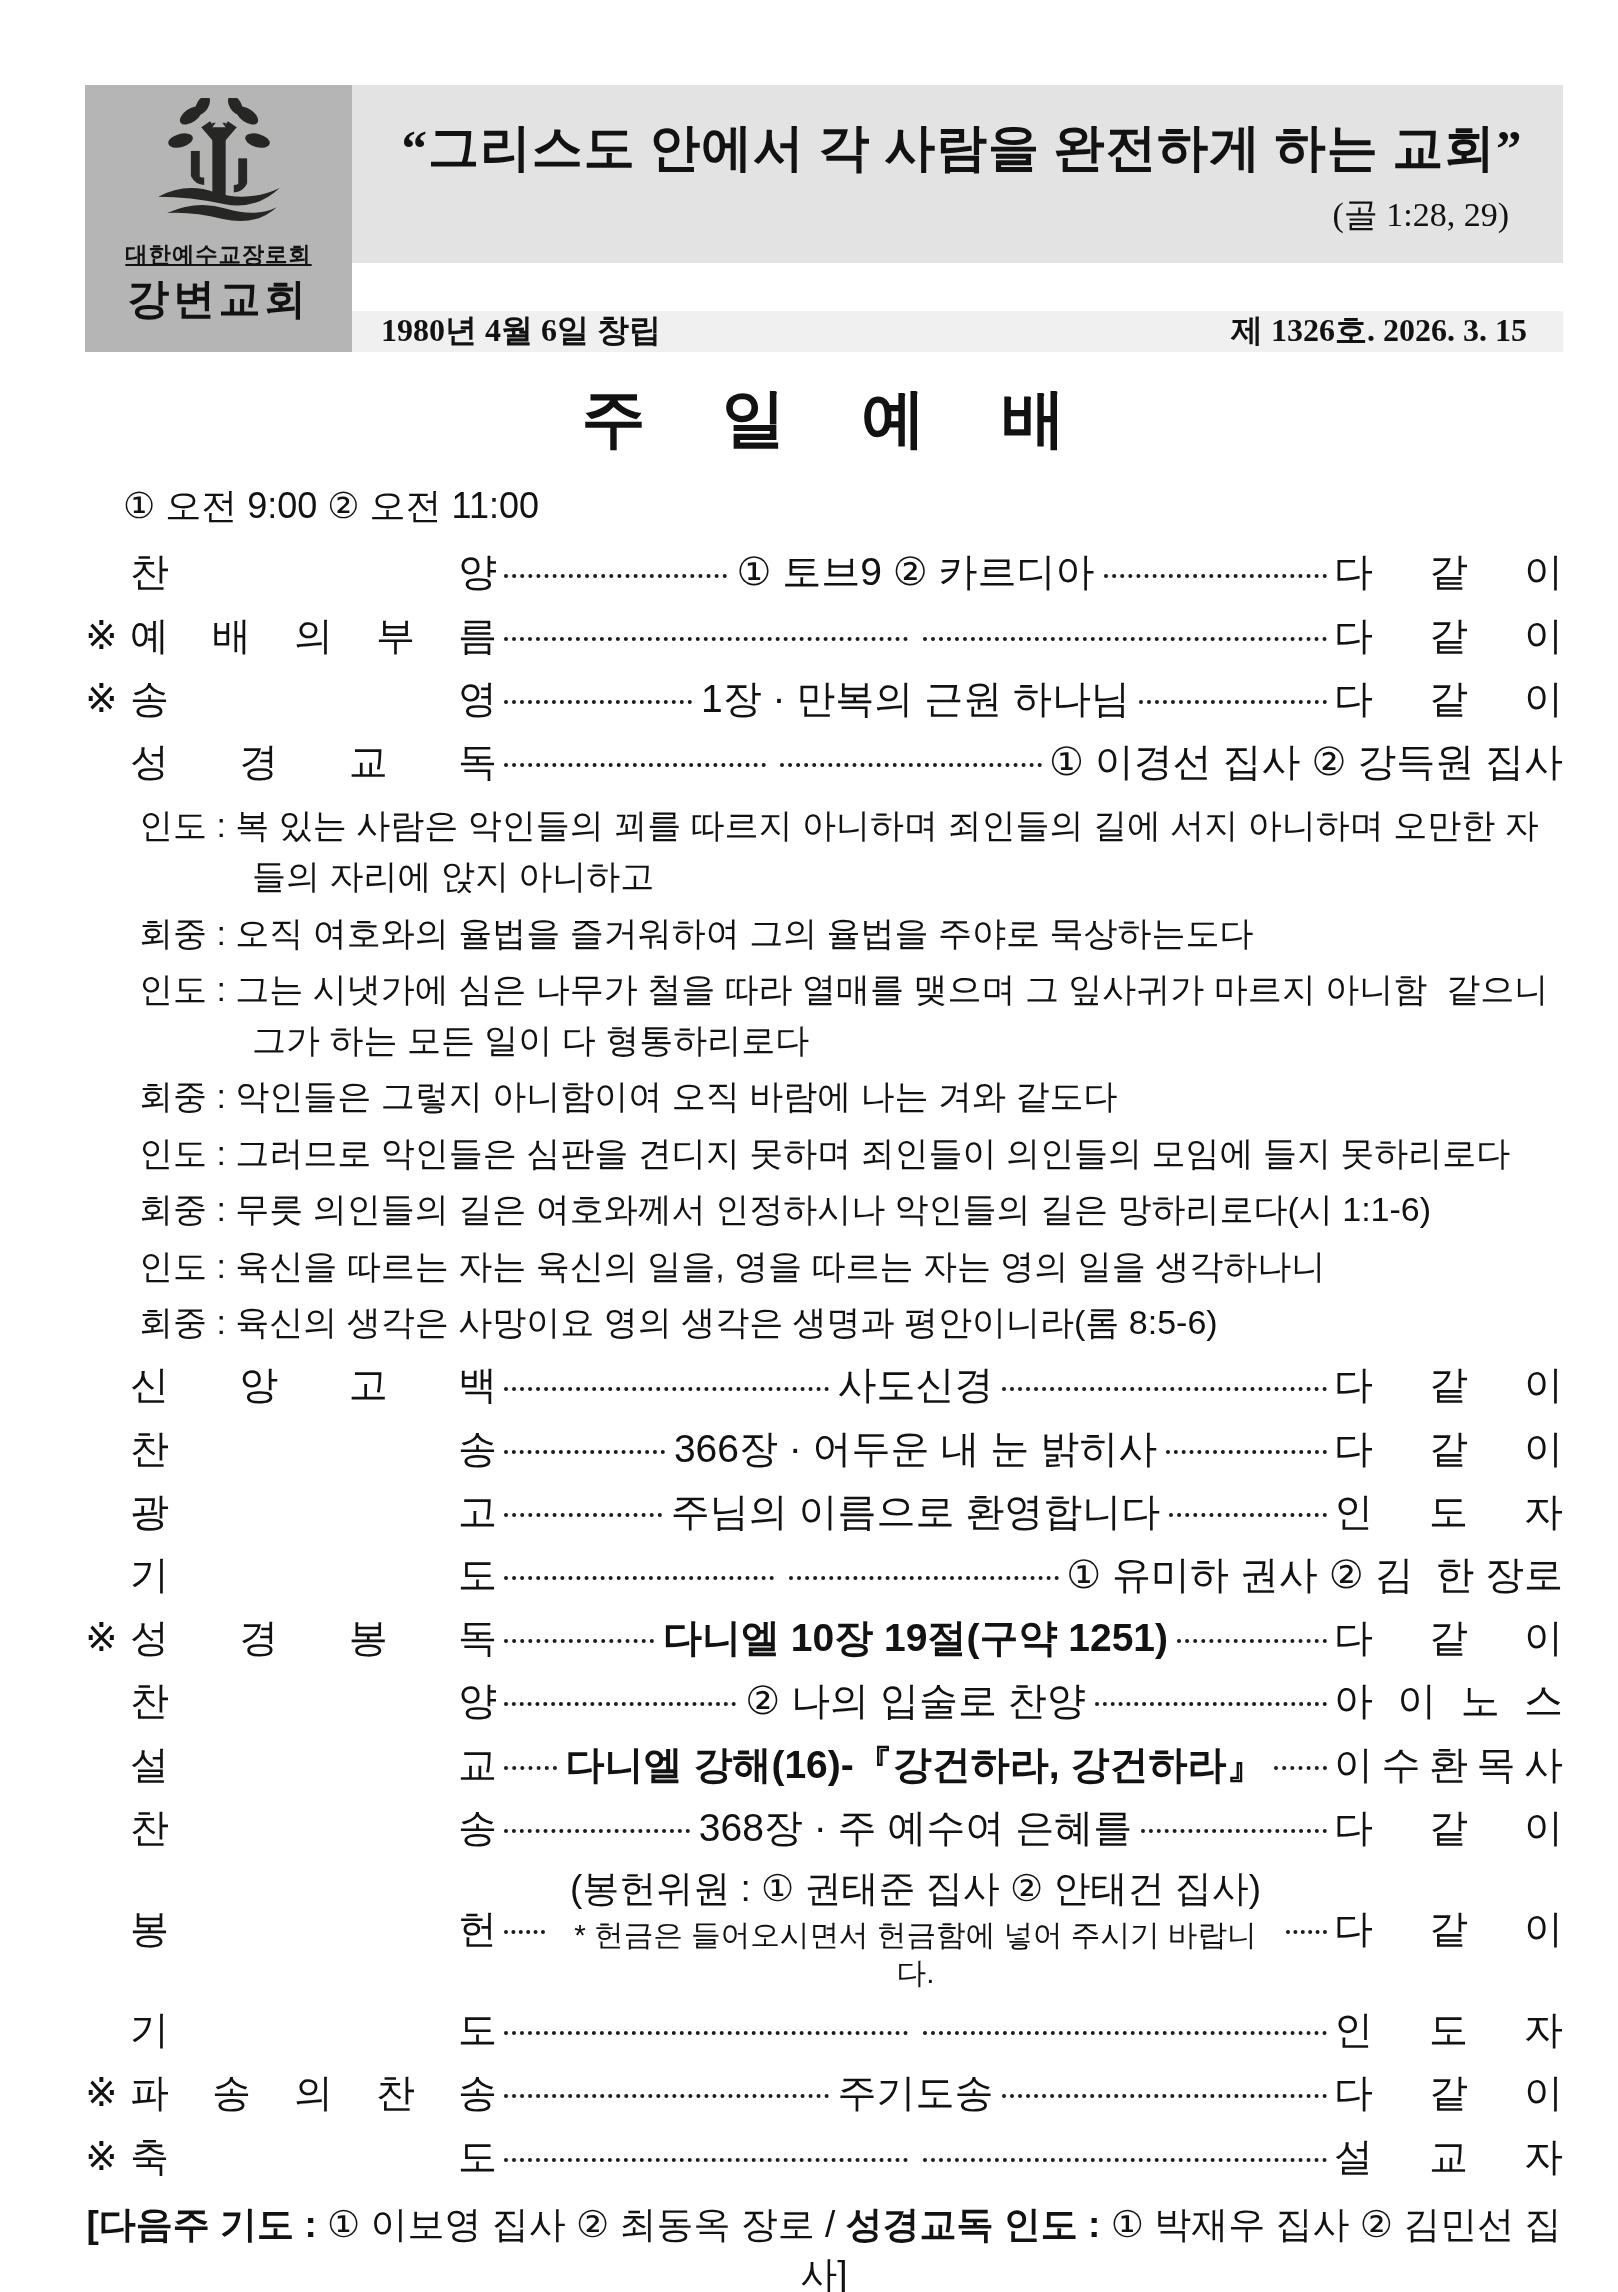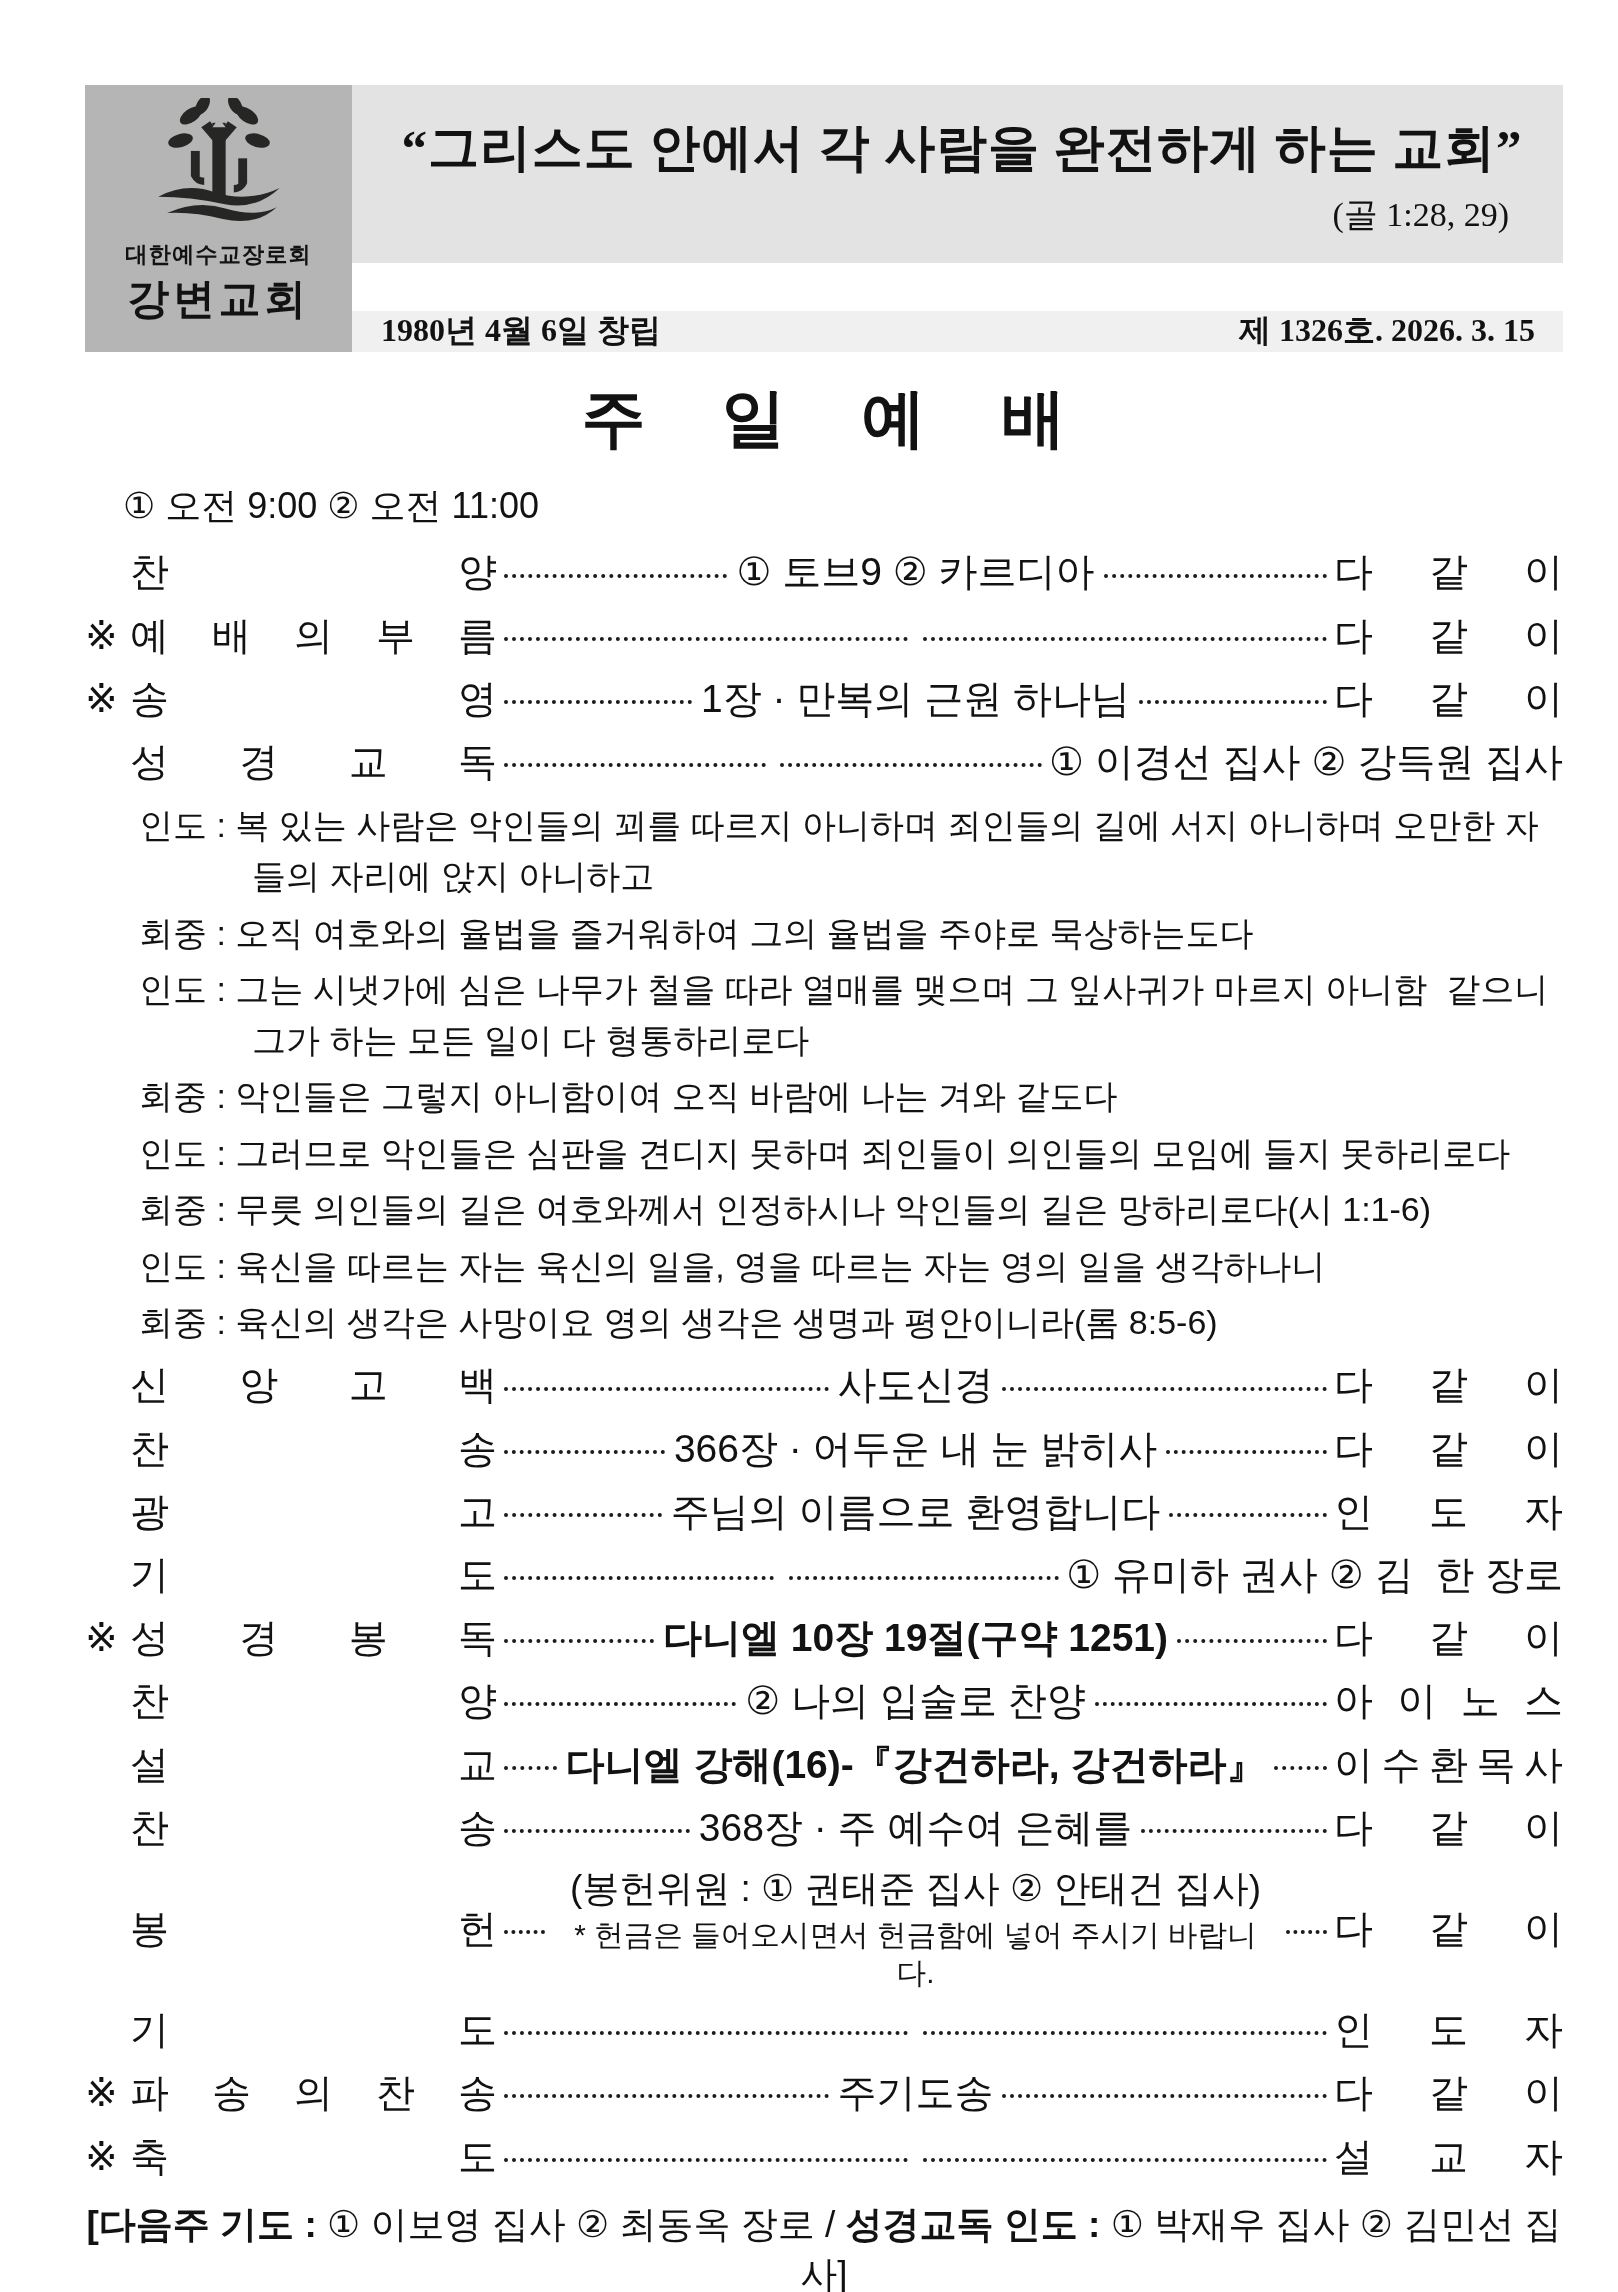--- a/index.html
+++ b/index.html
@@ -18,35 +18,35 @@
   .page{padding:85px 56px 0 85px;}
 
   
   .header{display:flex;width:1478px;}
   .logo-panel{
     width:267px;flex:0 0 267px;background:var(--logo-panel);
     display:flex;flex-direction:column;align-items:center;
     padding:12.5px 9px 9px;
   }
   .logo-svg{width:148px;height:134px;display:block;}
-  .denom{font-size:22.4px;font-weight:700;letter-spacing:0.9px;margin-top:7.2px;}
+  .denom{font-size:22.4px;font-weight:700;letter-spacing:0.9px;margin-top:7.2px;text-decoration:underline;}
   .church-name{font-size:42px;font-weight:700;letter-spacing:3.6px;margin-top:1.8px;}
   .header-right{flex:1 1 auto;display:flex;flex-direction:column;gap:47px;}
   .slogan-panel{
     background:var(--slogan-panel);height:178px;
     display:flex;flex-direction:column;justify-content:center;
     padding:7.2px 36px 3.6px 45px;
     font-family:"Liberation Serif","DejaVu Serif",serif;
   }
   .slogan{font-size:51px;font-weight:700;text-align:center;letter-spacing:0.9px;}
   .slogan-ref{font-size:34px;text-align:right;padding-right:18px;margin-top:9px;}
   .strip{
     background:var(--strip-panel);height:41px;margin-top:0.9px;
     display:flex;justify-content:space-between;align-items:center;
-    padding:0 28px 0 29px;
+    padding:0 36px 0 29px;
     font-family:"Liberation Serif","DejaVu Serif",serif;
     font-size:32px;font-weight:700;
   }
 
   
   .title{
     width:484px;margin:30px auto 27px;display:flex;justify-content:space-between;
     font-size:64px;font-weight:700;line-height:1.15;
   }
   .times{font-size:36px;margin:0 0 16px 38px;}

